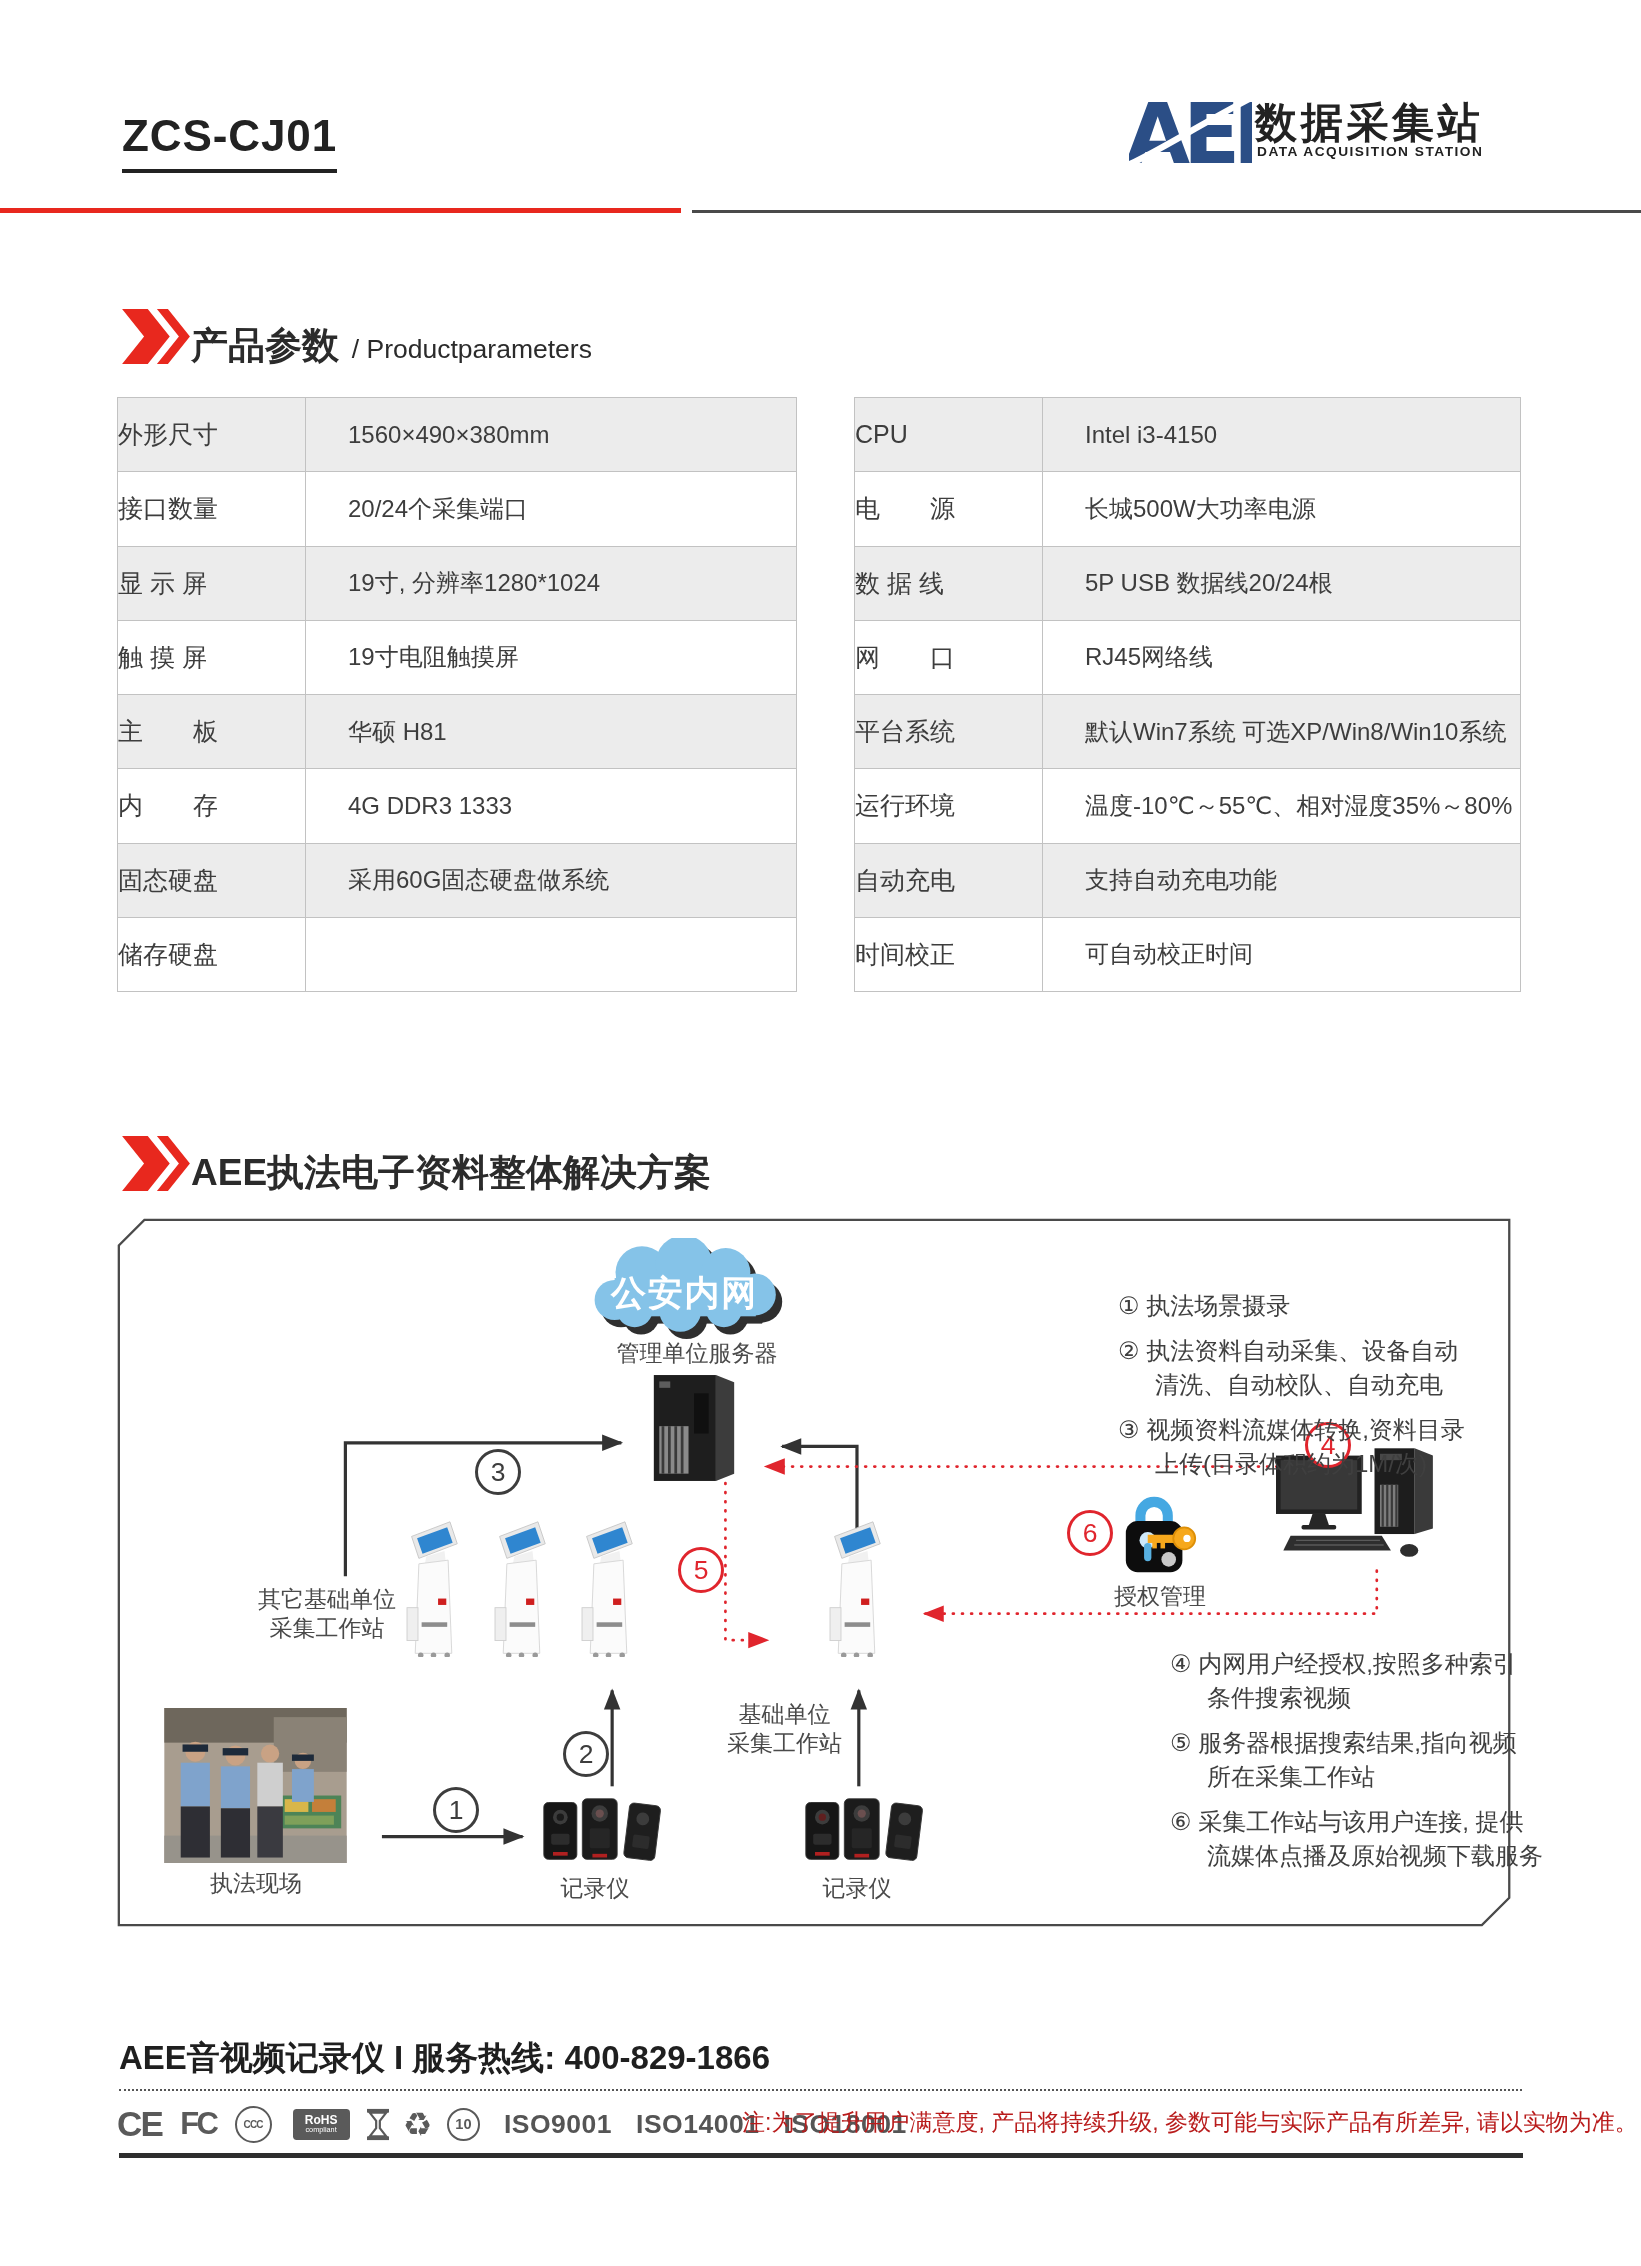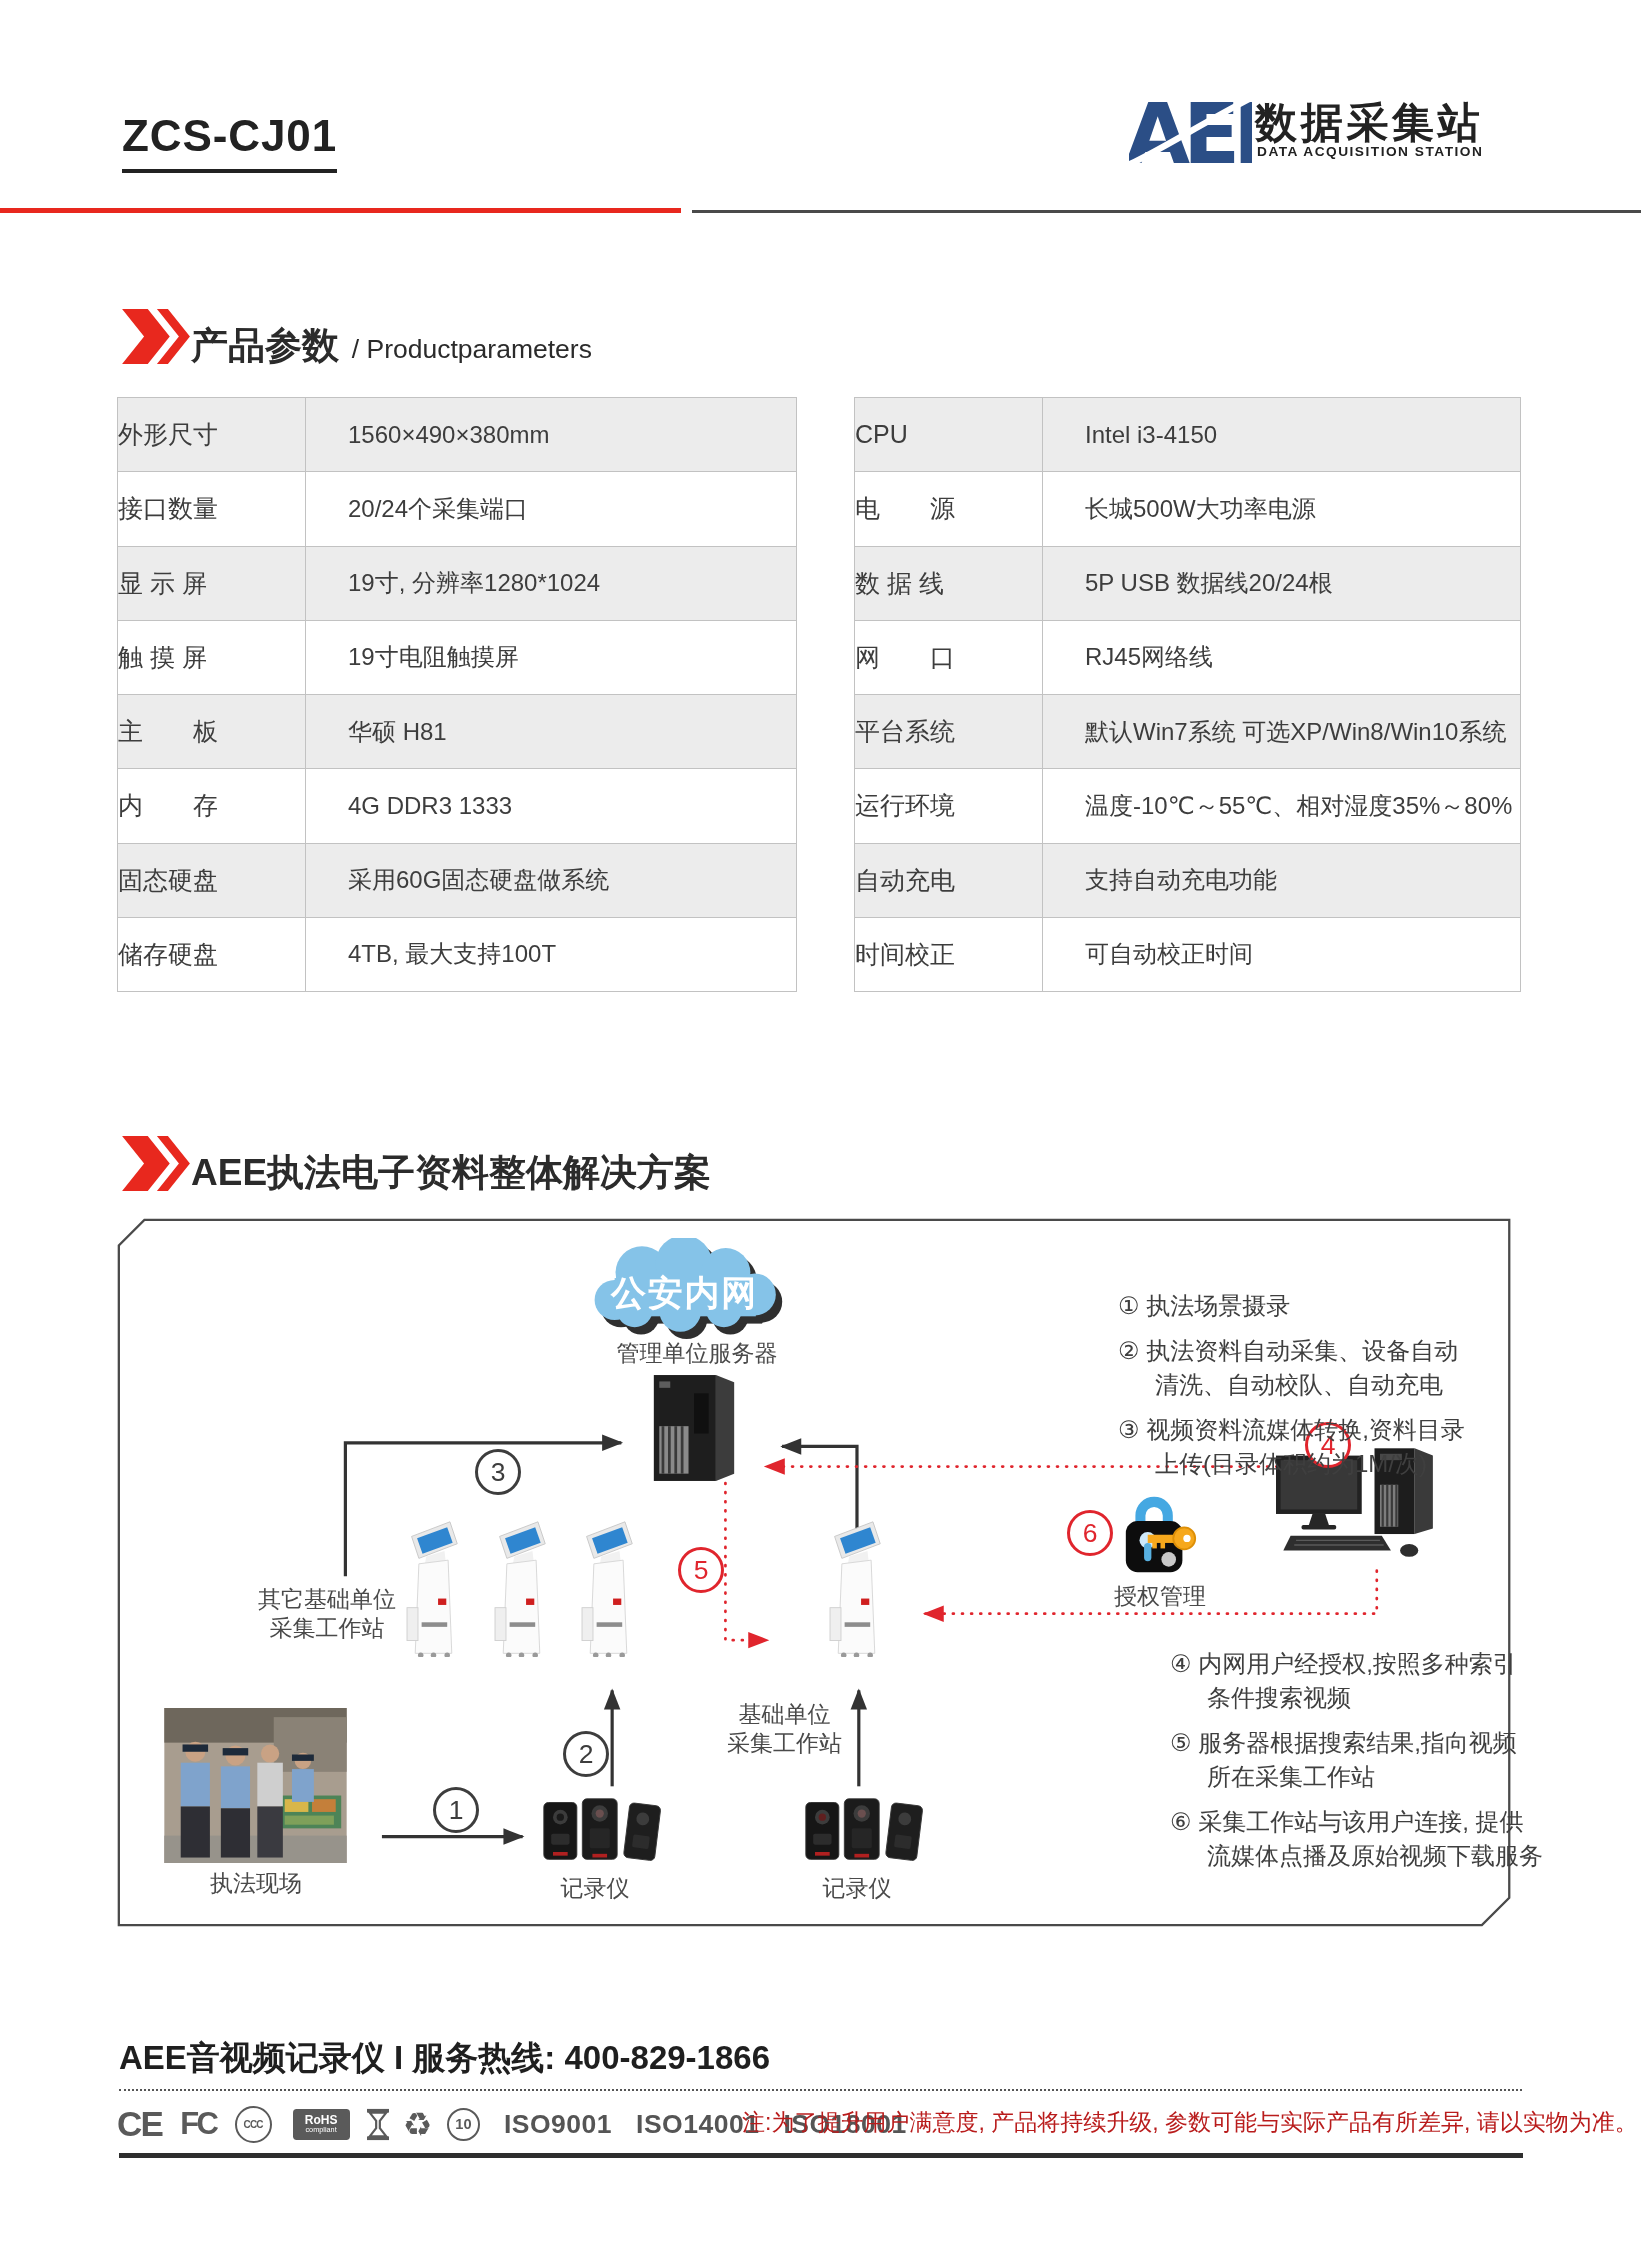--- a/index.html
+++ b/index.html
@@ -121,21 +121,20 @@
     <div class="trow">
       <div class="tlabel">内　　存</div>
       <div class="tvalue">4G DDR3 1333</div>
     </div>
     <div class="trow odd">
       <div class="tlabel">固态硬盘</div>
       <div class="tvalue">采用60G固态硬盘做系统</div>
     </div>
     <div class="trow">
       <div class="tlabel">储存硬盘</div>
-      <div class="tvalue">4TB, 最大支持100T</div>
     </div>
   </div>
 
   <div id="table-right" class="spec-table">
     <div class="trow odd">
       <div class="tlabel">CPU</div>
       <div class="tvalue">Intel i3-4150</div>
     </div>
     <div class="trow">
       <div class="tlabel">电　　源</div>

